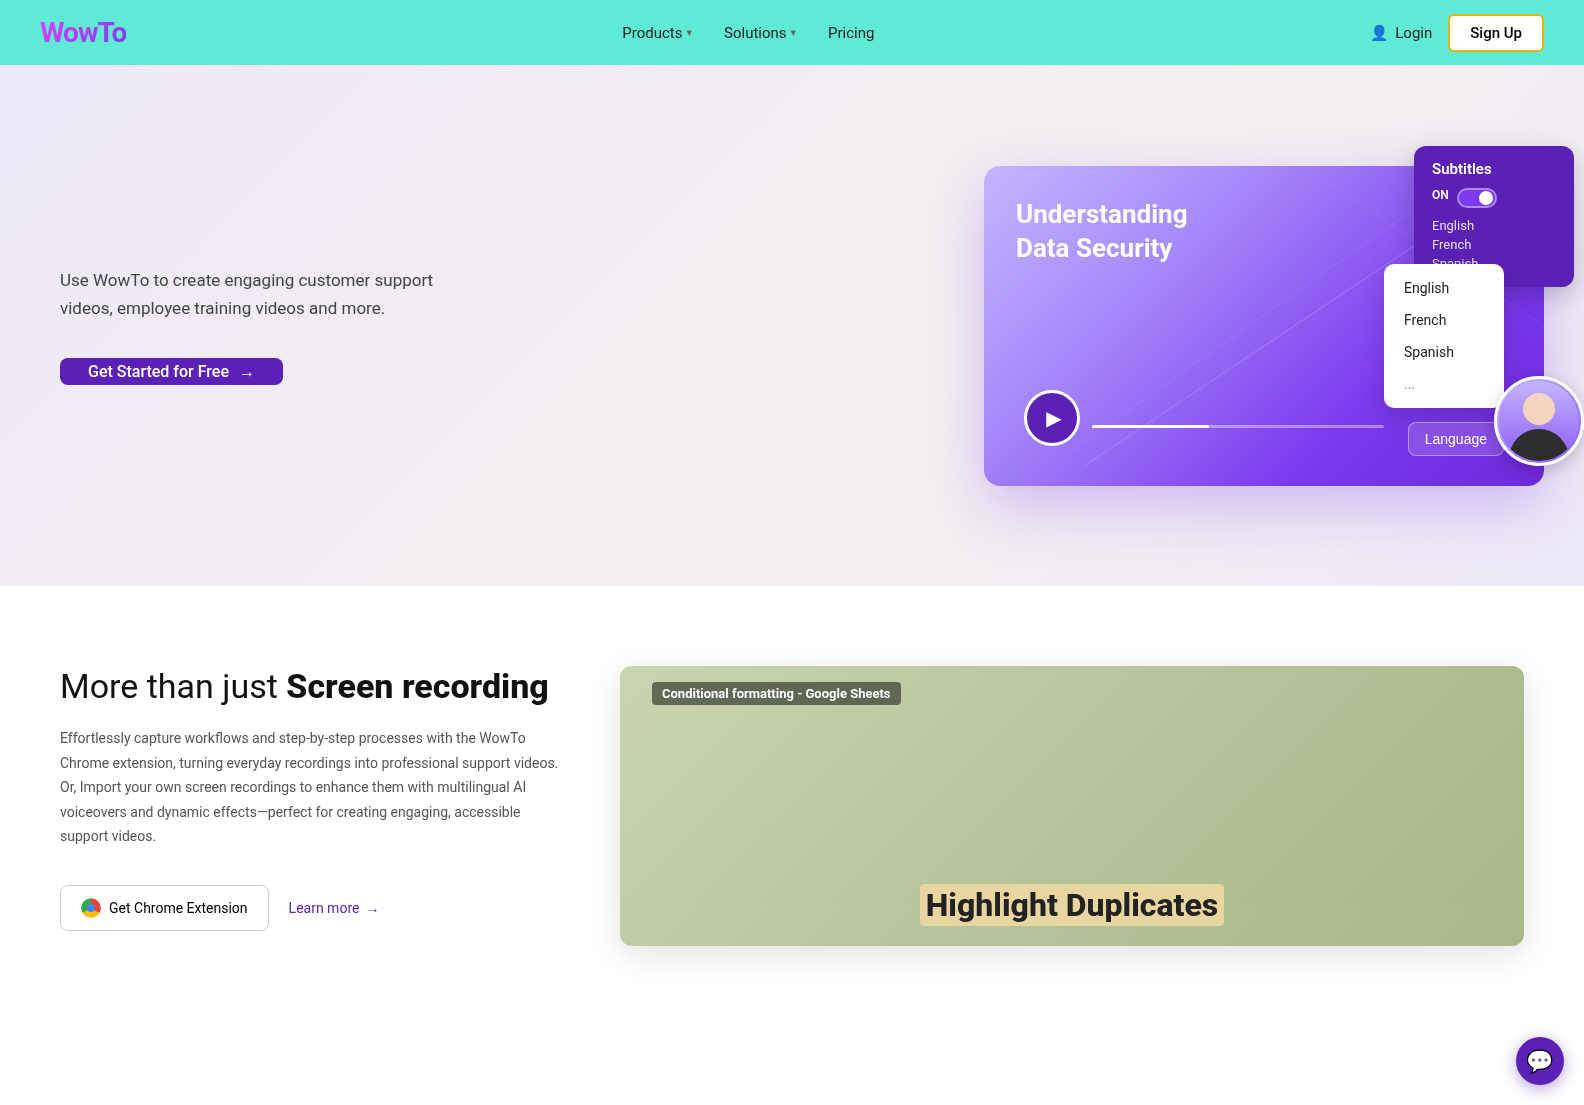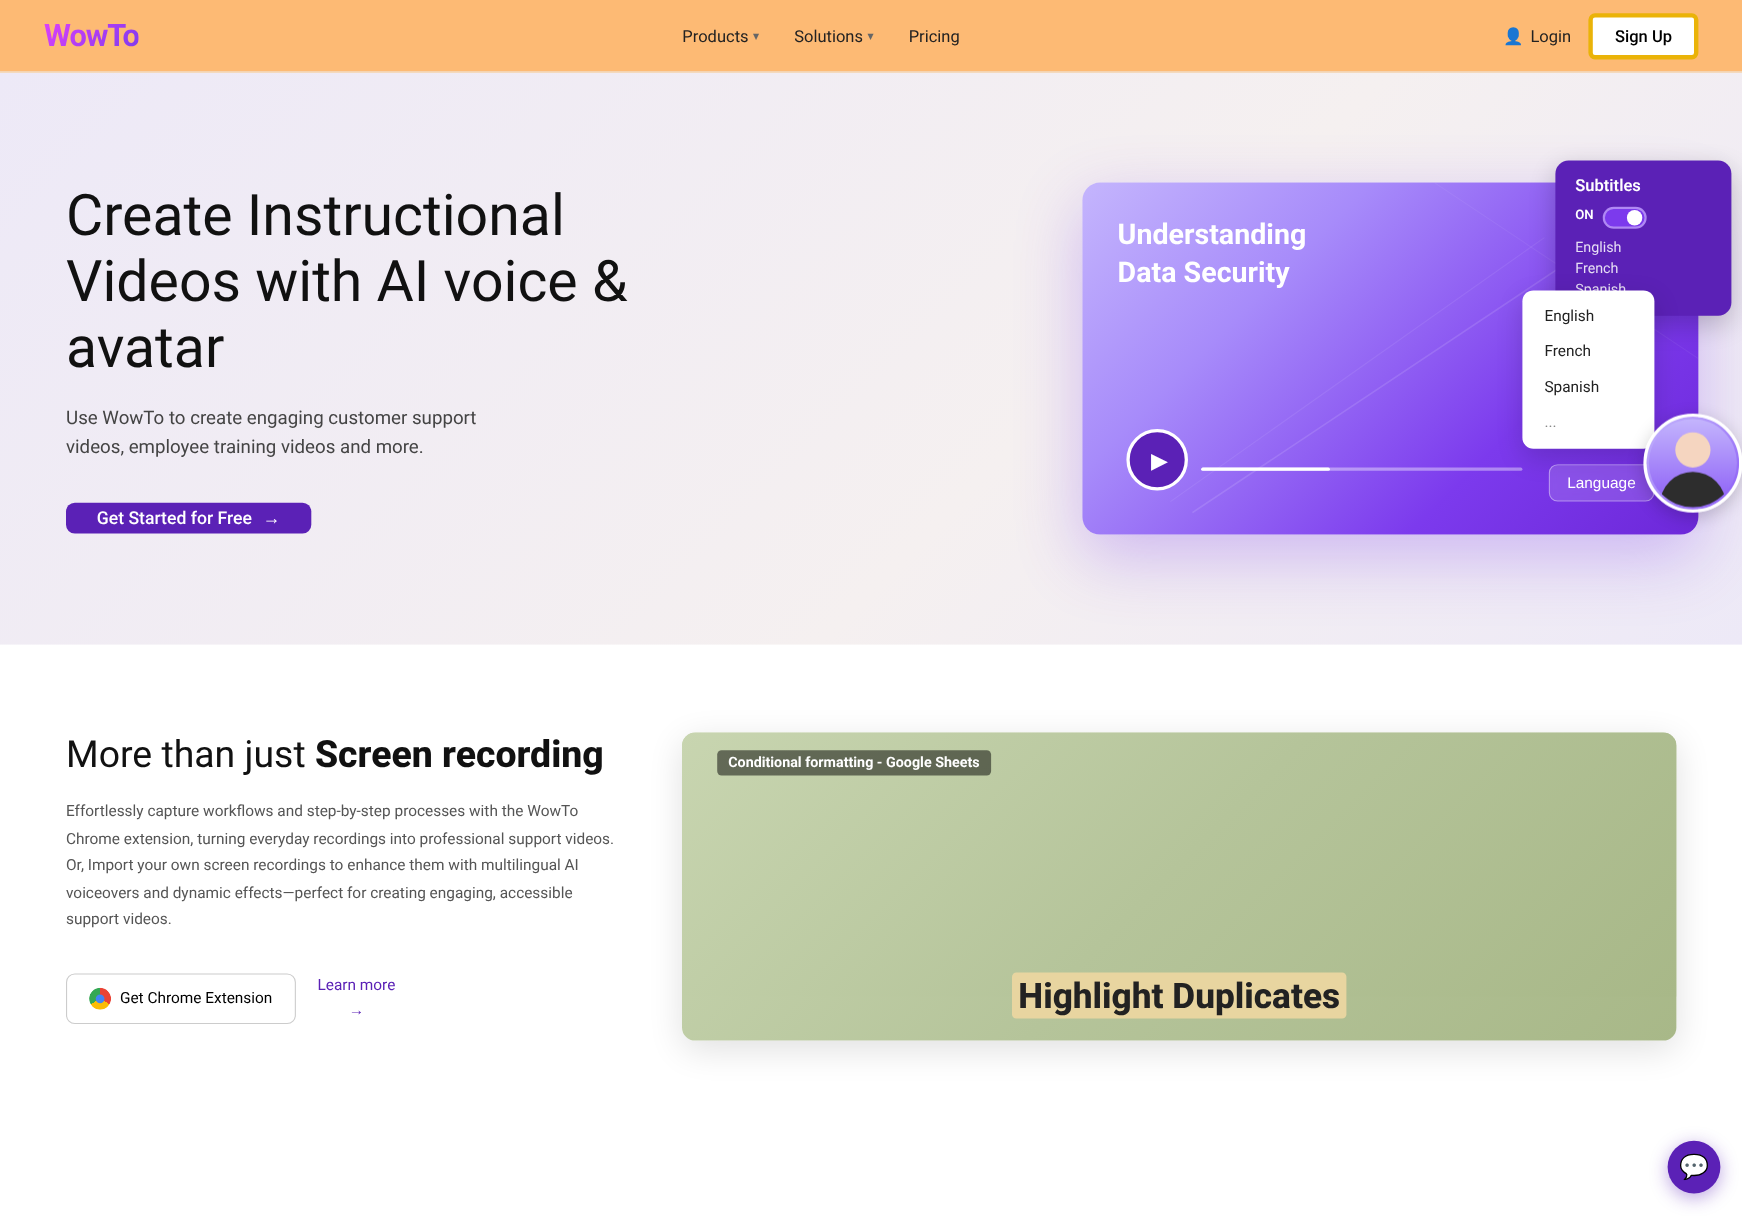--- a/index.html
+++ b/index.html
@@ -1,21 +1,21 @@
 <!DOCTYPE html>
 <html><head>
   <meta charset="utf-8">
   <style>
     *, *::before, *::after { box-sizing: border-box; margin: 0; padding: 0; }
     body { font-family: -apple-system, BlinkMacSystemFont, 'Segoe UI', Roboto, sans-serif; overflow-x: hidden; }
 
     
     nav {
       position: fixed; top: 0; left: 0; right: 0; z-index: 100;
-      background: #fdba74;
+      background: #5eead4;
       display: flex; align-items: center; justify-content: space-between;
       padding: 18px 40px; height: 66px;
       border-bottom: 1px solid #eee;
     }
     .nav-logo { display: flex; align-items: center; }
     .nav-logo-text {
       font-size: 28px; font-weight: 700;
       background: linear-gradient(135deg, #e040fb, #7c3aed);
       -webkit-background-clip: text; -webkit-text-fill-color: transparent;
       letter-spacing: -1px;
@@ -27,21 +27,21 @@
       background: none; border: none; font-family: inherit;
     }
     .chevron { font-size: 11px; color: #666; }
     .nav-right { display: flex; align-items: center; gap: 16px; }
     .login-btn {
       display: flex; align-items: center; gap: 6px;
       background: none; border: none; cursor: pointer;
       font-size: 15px; color: #222; font-family: inherit;
     }
     .signup-btn {
-      background: #fff; border: 4px solid #eab308; border-radius: 6px;
+      background: #fff; border: 2px solid #eab308; border-radius: 6px;
       padding: 8px 20px; font-size: 15px; cursor: pointer;
       font-family: inherit; font-weight: 500;
     }
 
     
     .hero {
       margin-top: 66px;
       background: linear-gradient(135deg, #ede9f7 0%, #f5f0f0 60%, #ede9f7 100%);
       min-height: 520px;
       display: flex; align-items: center;
@@ -174,21 +174,21 @@
       background: conic-gradient(#ea4335 0deg 120deg, #fbbc05 120deg 240deg, #34a853 240deg 360deg);
       position: relative;
     }
     .chrome-icon-center {
       width: 8px; height: 8px; background: #4285f4; border-radius: 50%;
       position: absolute; top: 50%; left: 50%; transform: translate(-50%, -50%);
       z-index: 1;
     }
     .learn-more-link {
       display: flex; align-items: center; gap: 6px;
-      color: #5b21b6; font-size: 14px; text-decoration: none; cursor: pointer; flex-direction: column;
+      color: #5b21b6; font-size: 14px; text-decoration: none; cursor: pointer;
     }
 
     
     .section2-right { flex: 1; }
     .video-preview {
       background: linear-gradient(135deg, #c8d5b0, #b5c49a, #a8b888);
       border-radius: 12px; overflow: hidden;
       min-height: 280px; position: relative;
       box-shadow: 0 8px 32px rgba(0,0,0,0.12);
     }
@@ -239,21 +239,20 @@
     <button class="login-btn">
       <span>👤</span>
       <span>Login</span>
     </button>
     <button class="signup-btn">Sign Up</button>
   </div>
 </nav>
 
 <section class="hero">
   <div class="hero-left">
-    <h1 class="hero-title">Create Instructional Videos with AI voice &amp; avatar</h1>
     <p class="hero-subtitle">Use WowTo to create engaging customer support videos, employee training videos and more.</p>
     <button class="hero-cta">
       <span>Get Started for Free</span>
       <span>→</span>
     </button>
   </div>
   <div class="hero-right">
     <div class="hero-card">
 
       <svg class="deco-lines" viewBox="0 0 560 320">

